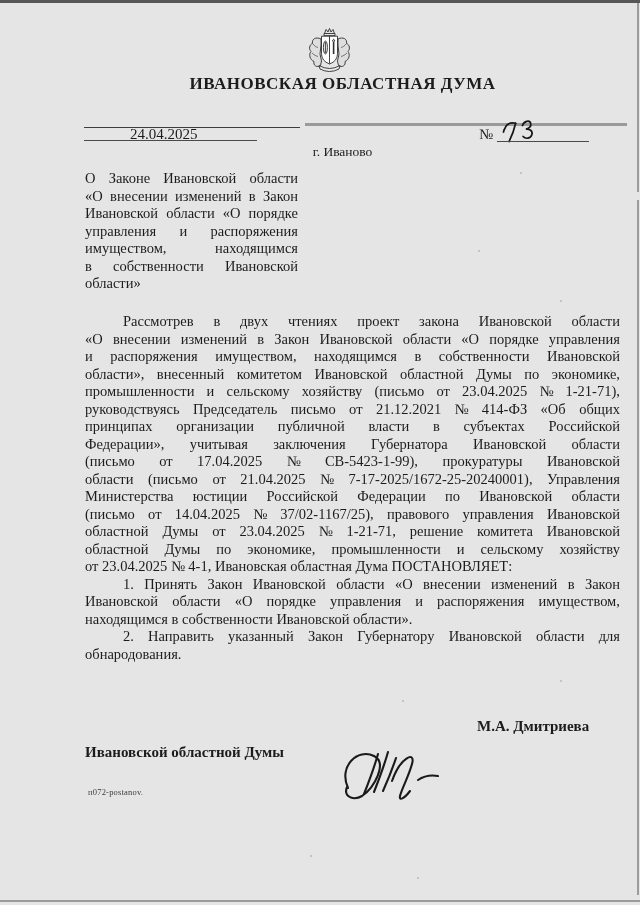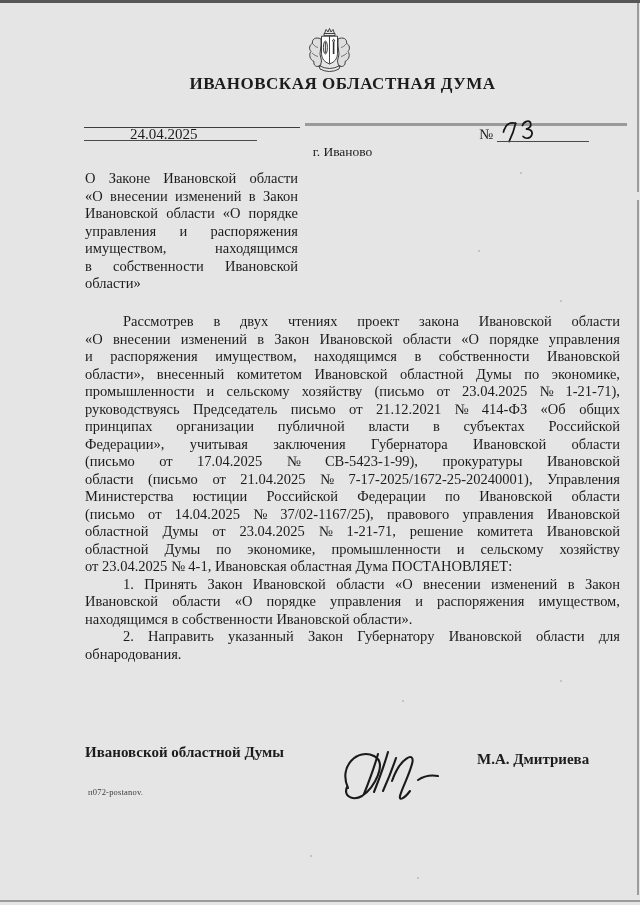--- a/index.html
+++ b/index.html
@@ -31,21 +31,21 @@
   .place{position:absolute;left:85px;top:144px;width:515px;text-align:center;font-size:13.5px;}
 
   .subject{position:absolute;left:85px;top:170px;width:213px;font-size:14.5px;}
   .body-text{position:absolute;left:85px;top:313px;width:535px;font-size:14.5px;}
 
   .tline{height:17.5px;line-height:17.5px;white-space:nowrap;}
   .tline.just{display:flex;justify-content:space-between;}
   .tline.ind{padding-left:38px;}
 
   .sig-post{position:absolute;left:85px;top:743px;font-weight:bold;font-size:15px;line-height:19px;}
-  .sig-name{position:absolute;left:477px;top:751px;font-weight:bold;font-size:15px;}
+  .sig-name{position:absolute;left:477px;top:718px;font-weight:bold;font-size:15px;}
   .sig-script{position:absolute;left:330px;top:736px;width:120px;height:78px;}
   .footnote{position:absolute;left:88px;top:787px;font-size:8.5px;color:#3d3d3d;letter-spacing:0.2px;}
 </style>
 </head>
 <body>
 
 <div class="page">
 
   <div class="scan-top"></div>
   <div class="scan-right-a"></div>

